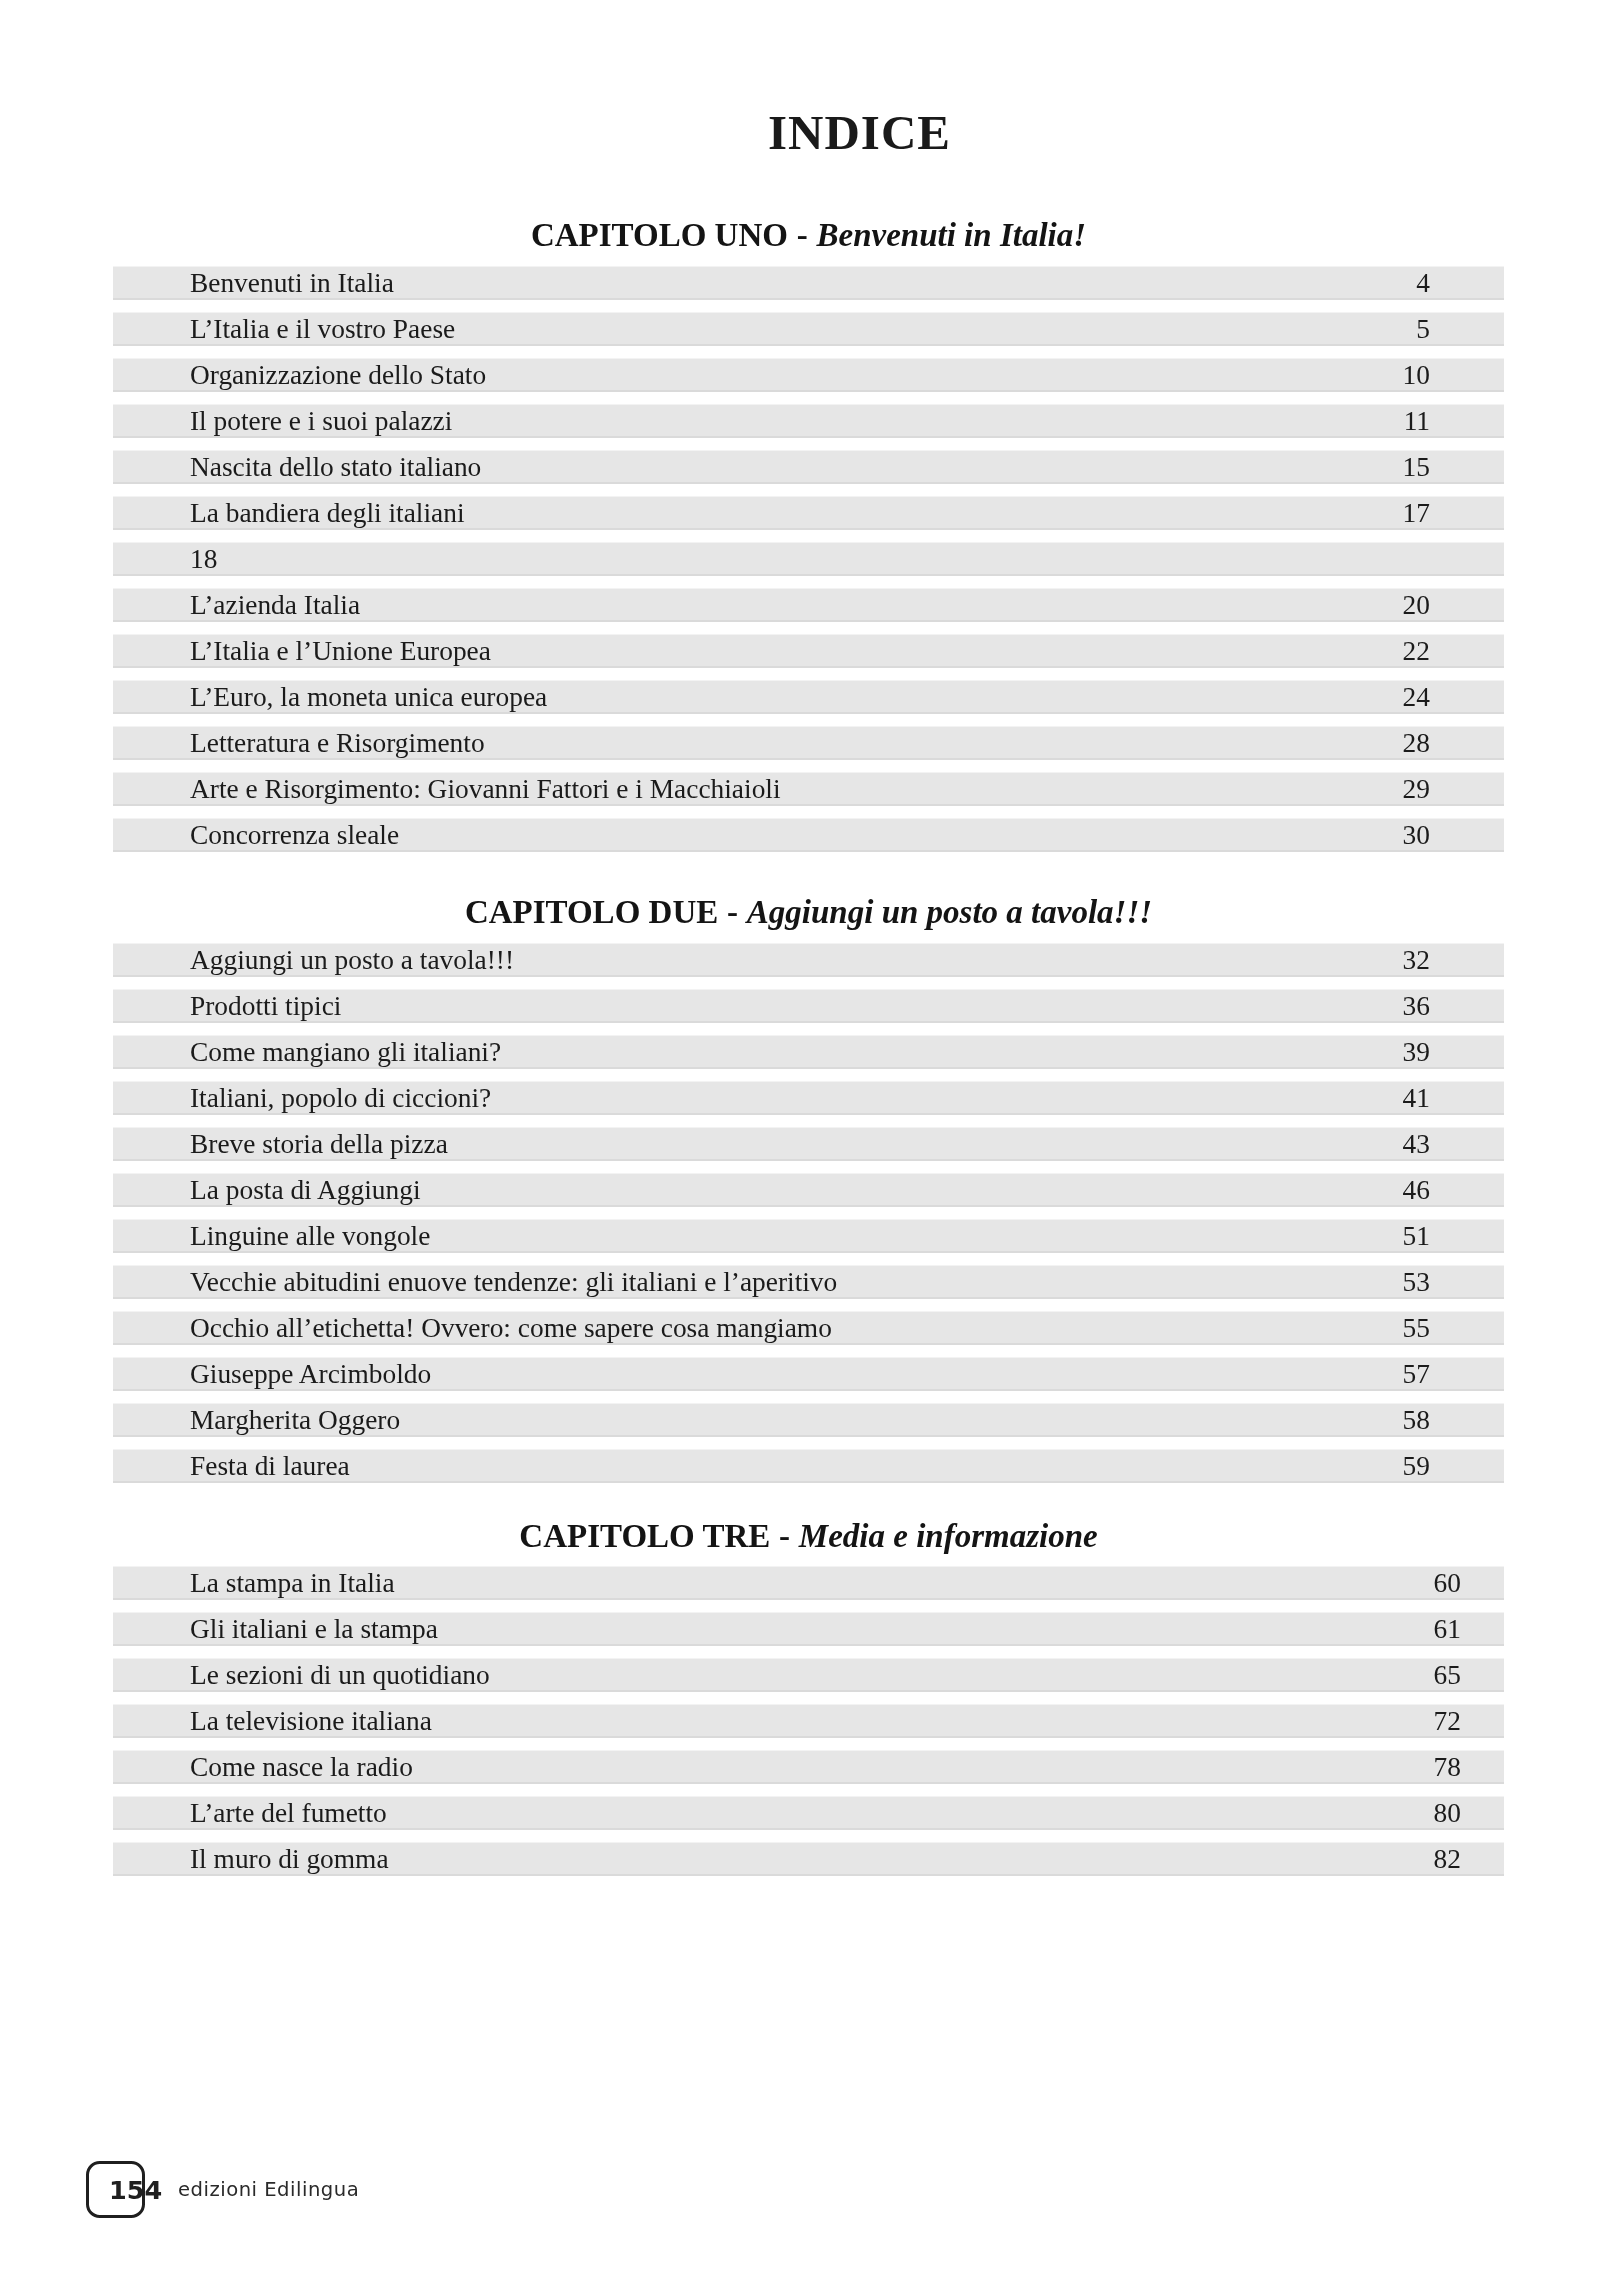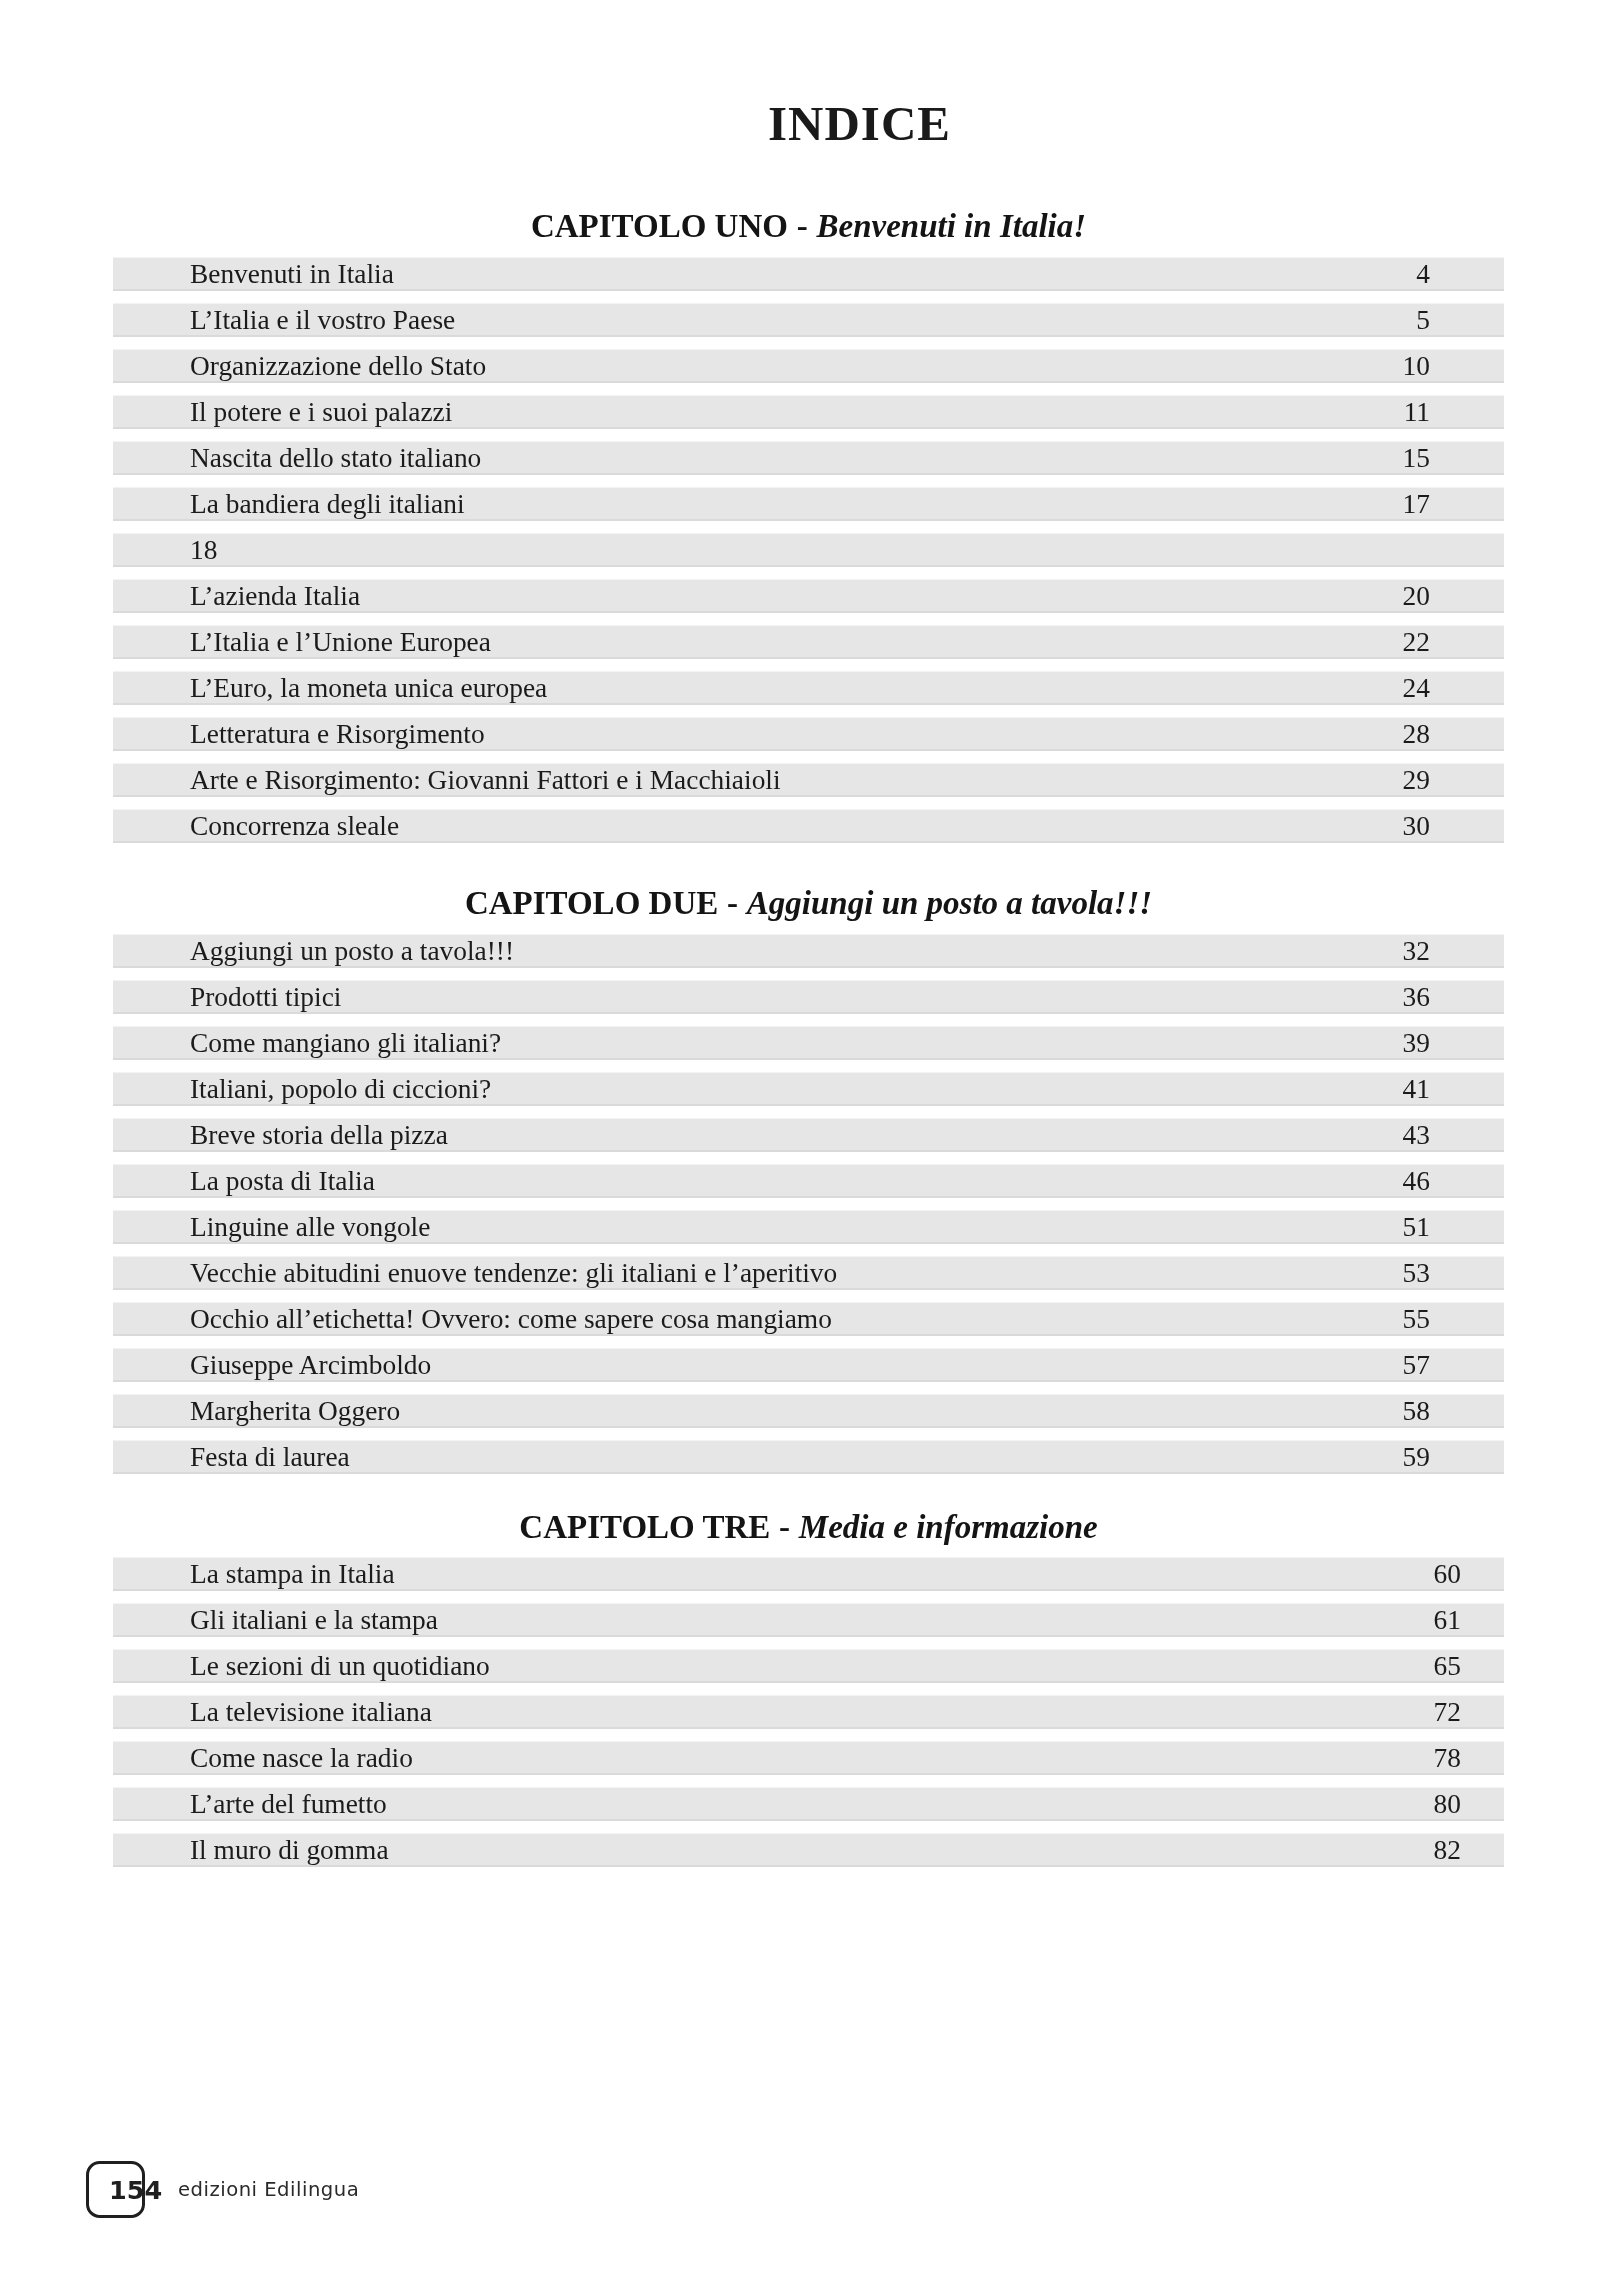--- a/index.html
+++ b/index.html
@@ -6,21 +6,21 @@
   .page {
     position: relative;
     width: 1621px;
     height: 2293px;
     background: #ffffff;
     overflow: hidden;
     font-family: "Liberation Serif", serif;
     color: #1b1b1b;
   }
   .title {
-    margin: 7px;
+    margin: 16px;
     padding-top: 90px;
     text-align: center;
     font-size: 49px;
     line-height: 53px;
     font-weight: bold;
     letter-spacing: 1px;
     color: #1a1a1a;
   }
   .title .title-text { position: relative; left: 49px; }
   .content { margin: 0 117px 0 113px; }
@@ -188,21 +188,21 @@
     <span class="row-title">Italiani, popolo di ciccioni?</span>
     <span class="row-page">41</span>
   </div>
 
   <div class="row">
     <span class="row-title">Breve storia della pizza</span>
     <span class="row-page">43</span>
   </div>
 
   <div class="row">
-    <span class="row-title">La posta di Italia</span>
+    <span class="row-title">La posta di Aggiungi</span>
     <span class="row-page">46</span>
   </div>
 
   <div class="row">
     <span class="row-title">Linguine alle vongole</span>
     <span class="row-page">51</span>
   </div>
 
   <div class="row">
     <span class="row-title">Vecchie abitudini enuove tendenze: gli italiani e l’aperitivo</span>

